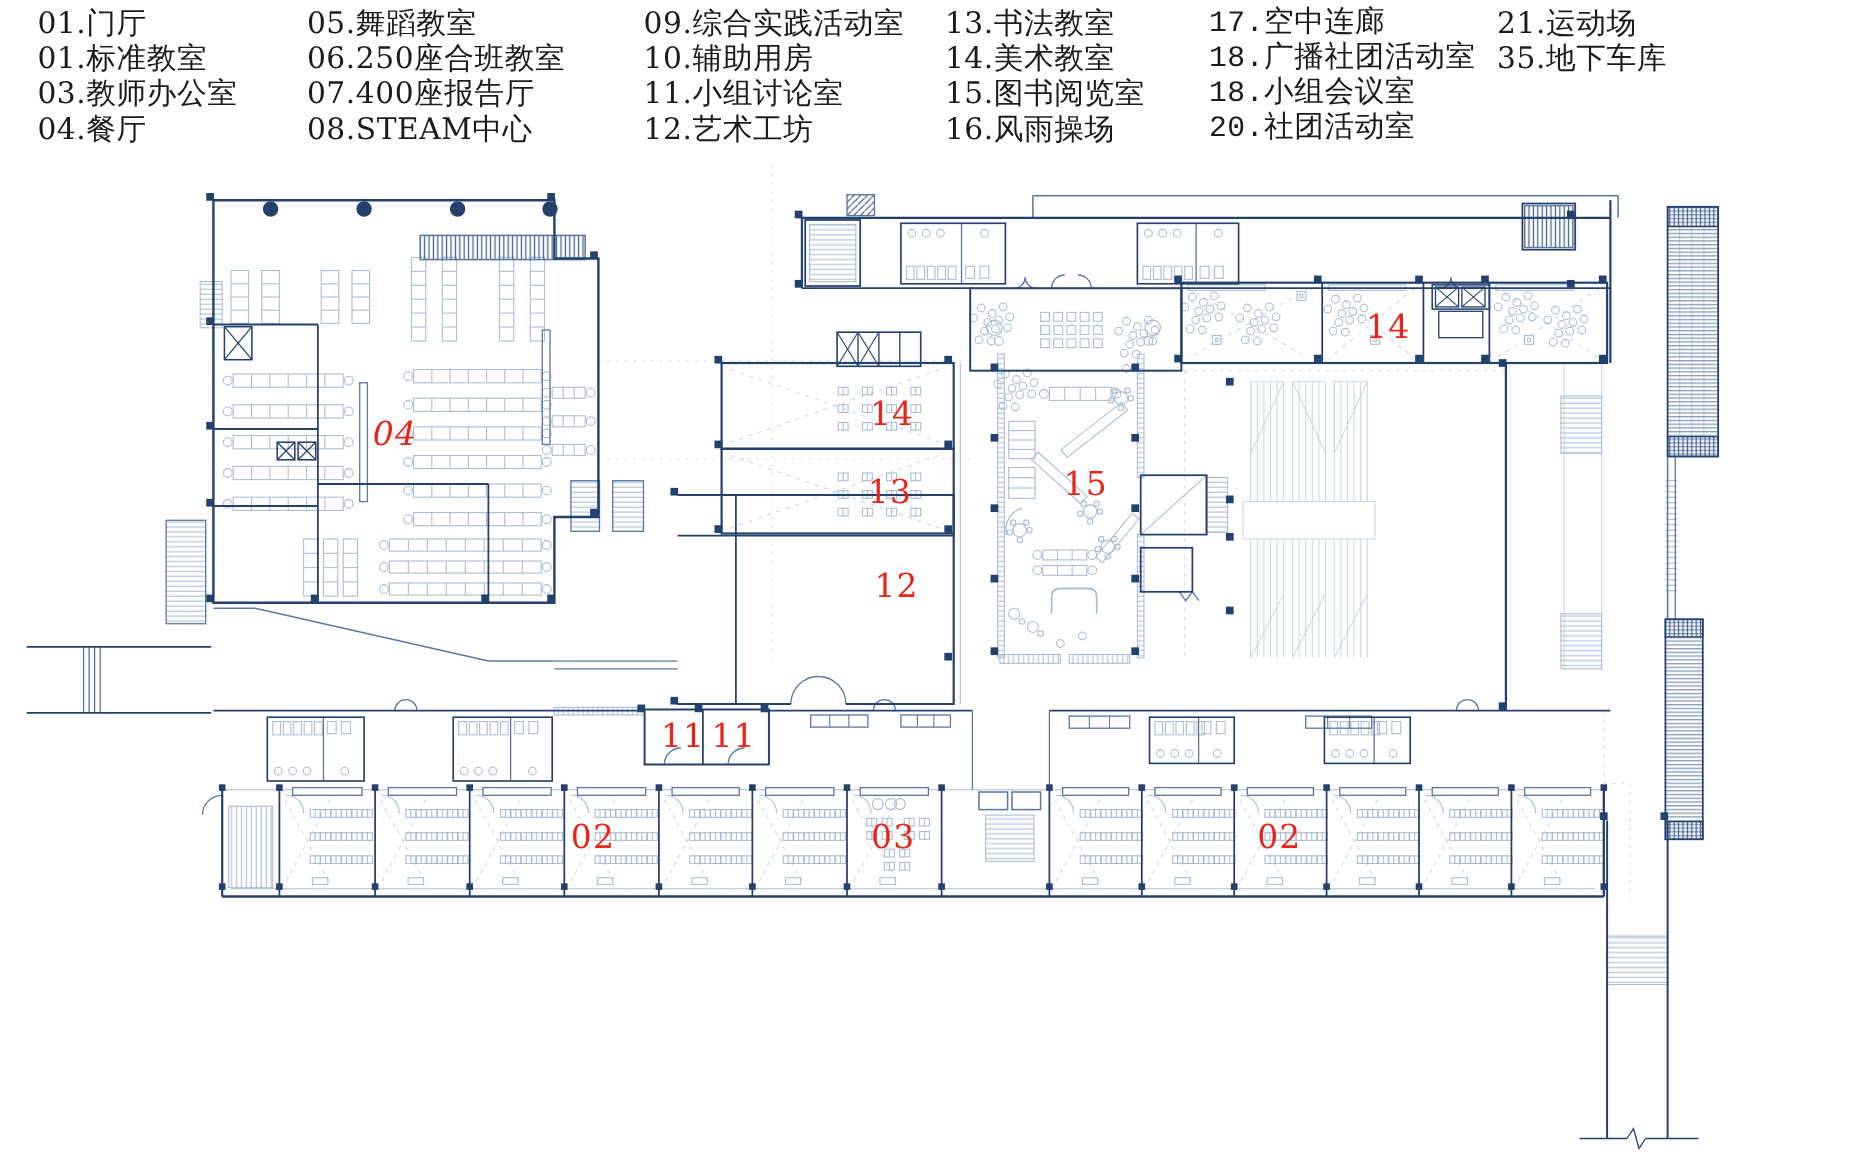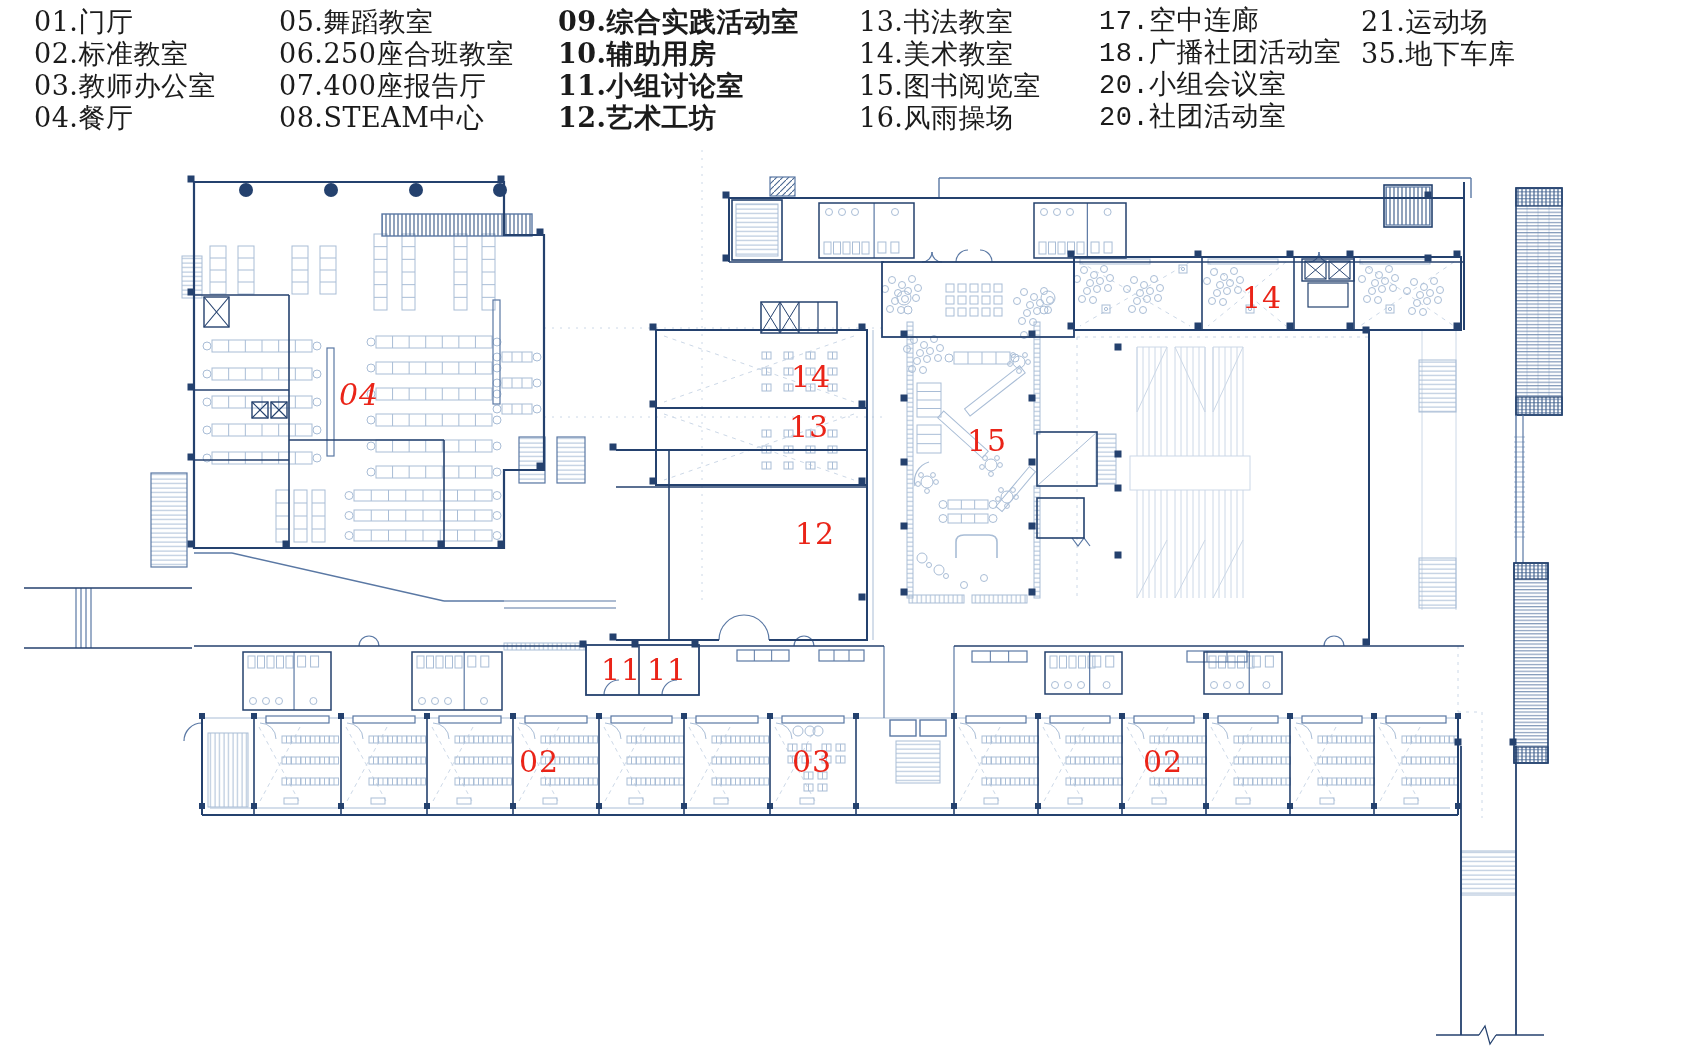--- a/index.html
+++ b/index.html
@@ -1397,57 +1397,57 @@
         <rect x="1347" y="803" width="6" height="6" fill="#24416e"></rect>
         <rect x="1431" y="713" width="6" height="6" fill="#24416e"></rect>
         <rect x="1431" y="803" width="6" height="6" fill="#24416e"></rect>
         <rect x="175" y="713" width="6" height="6" fill="#24416e"></rect>
         <rect x="175" y="803" width="6" height="6" fill="#24416e"></rect>
       </g>
   </svg>
   <div id="legend">
       <div class="legend-col" style="left: 10px;">
         <div class="legend-item">01.门厅</div>
-        <div class="legend-item">02.标准教室</div>
+        <div class="legend-item">01.标准教室</div>
         <div class="legend-item">03.教师办公室</div>
         <div class="legend-item">04.餐厅</div>
       </div>
       <div class="legend-col" style="left: 255px;">
         <div class="legend-item">05.舞蹈教室</div>
         <div class="legend-item">06.250座合班教室</div>
         <div class="legend-item">07.400座报告厅</div>
         <div class="legend-item">08.STEAM中心</div>
       </div>
-      <div class="legend-col" style="left: 534px; font-weight: bold;">
+      <div class="legend-col" style="left: 561px;">
         <div class="legend-item">09.综合实践活动室</div>
         <div class="legend-item">10.辅助用房</div>
         <div class="legend-item">11.小组讨论室</div>
         <div class="legend-item">12.艺术工坊</div>
       </div>
       <div class="legend-col" style="left: 835px;">
         <div class="legend-item">13.书法教室</div>
         <div class="legend-item">14.美术教室</div>
         <div class="legend-item">15.图书阅览室</div>
         <div class="legend-item">16.风雨操场</div>
       </div>
       <div class="legend-col" style="left: 1075px; font-family: Liberation Mono, monospace;">
         <div class="legend-item">17.空中连廊</div>
         <div class="legend-item">18.广播社团活动室</div>
-        <div class="legend-item">20.小组会议室</div>
+        <div class="legend-item">18.小组会议室</div>
         <div class="legend-item">20.社团活动室</div>
       </div>
       <div class="legend-col" style="left: 1337px;">
         <div class="legend-item">21.运动场</div>
         <div class="legend-item">35.地下车库</div>
       </div>
     </div>
   <div id="labels-layer">
       <span class="room-label" style="left: 335px; top: 396px; font-style: italic;">04</span>
       <span class="room-label" style="left: 787px; top: 378px;">14</span>
-      <span class="room-label" style="left: 785px; top: 428px;">13</span>
+      <span class="room-label" style="left: 785px; top: 449px;">13</span>
       <span class="room-label" style="left: 791px; top: 535px;">12</span>
       <span class="room-label" style="left: 963px; top: 442px;">15</span>
       <span class="room-label" style="left: 1238px; top: 299px;">14</span>
       <span class="room-label" style="left: 597px; top: 671px;">11</span>
       <span class="room-label" style="left: 643px; top: 671px;">11</span>
       <span class="room-label" style="left: 515px; top: 763px;">02</span>
       <span class="room-label" style="left: 788px; top: 763px;">03</span>
       <span class="room-label" style="left: 1139px; top: 763px;">02</span>
     </div>
 </div>

